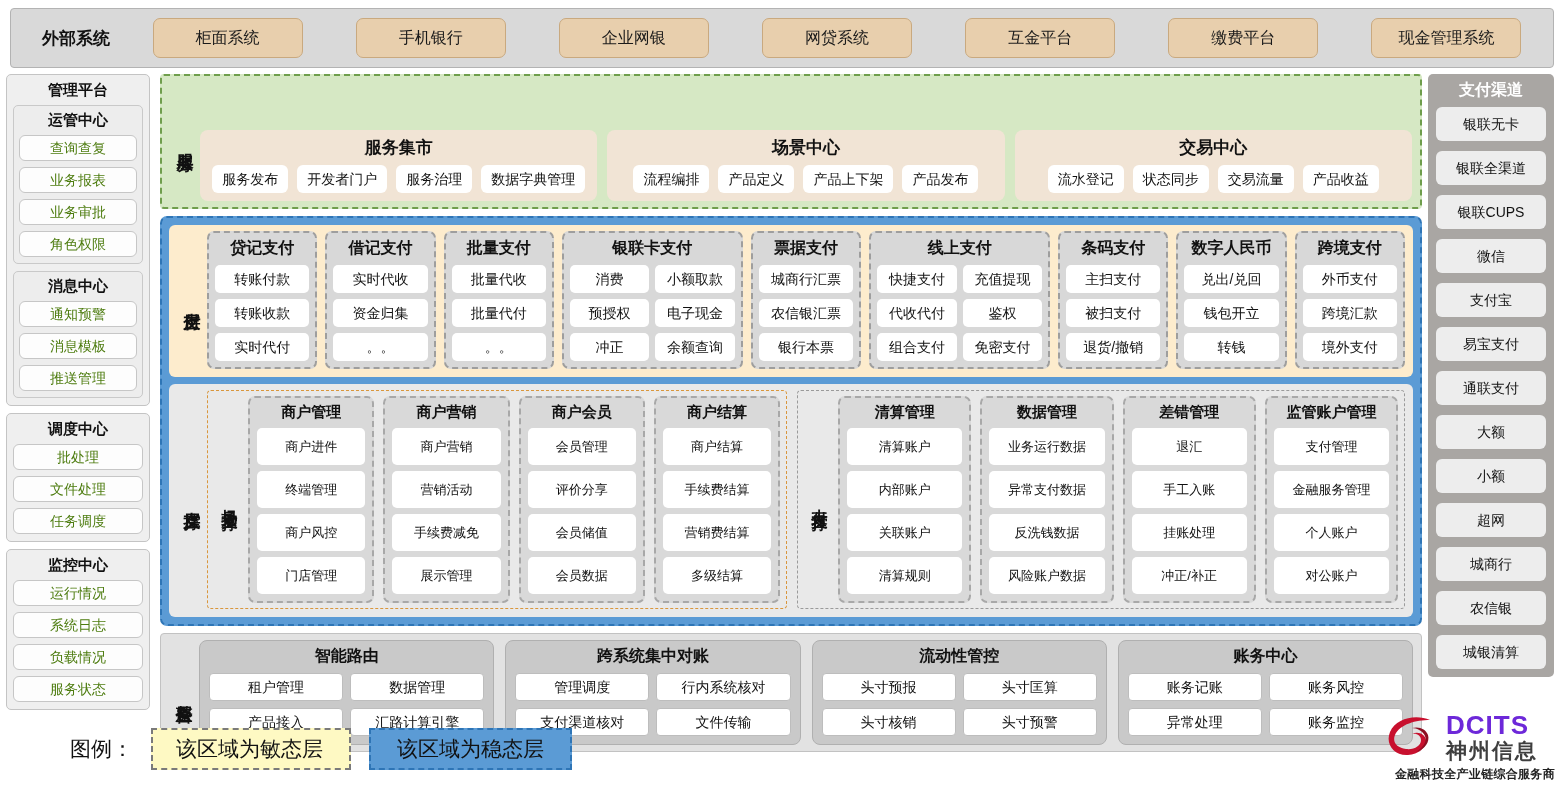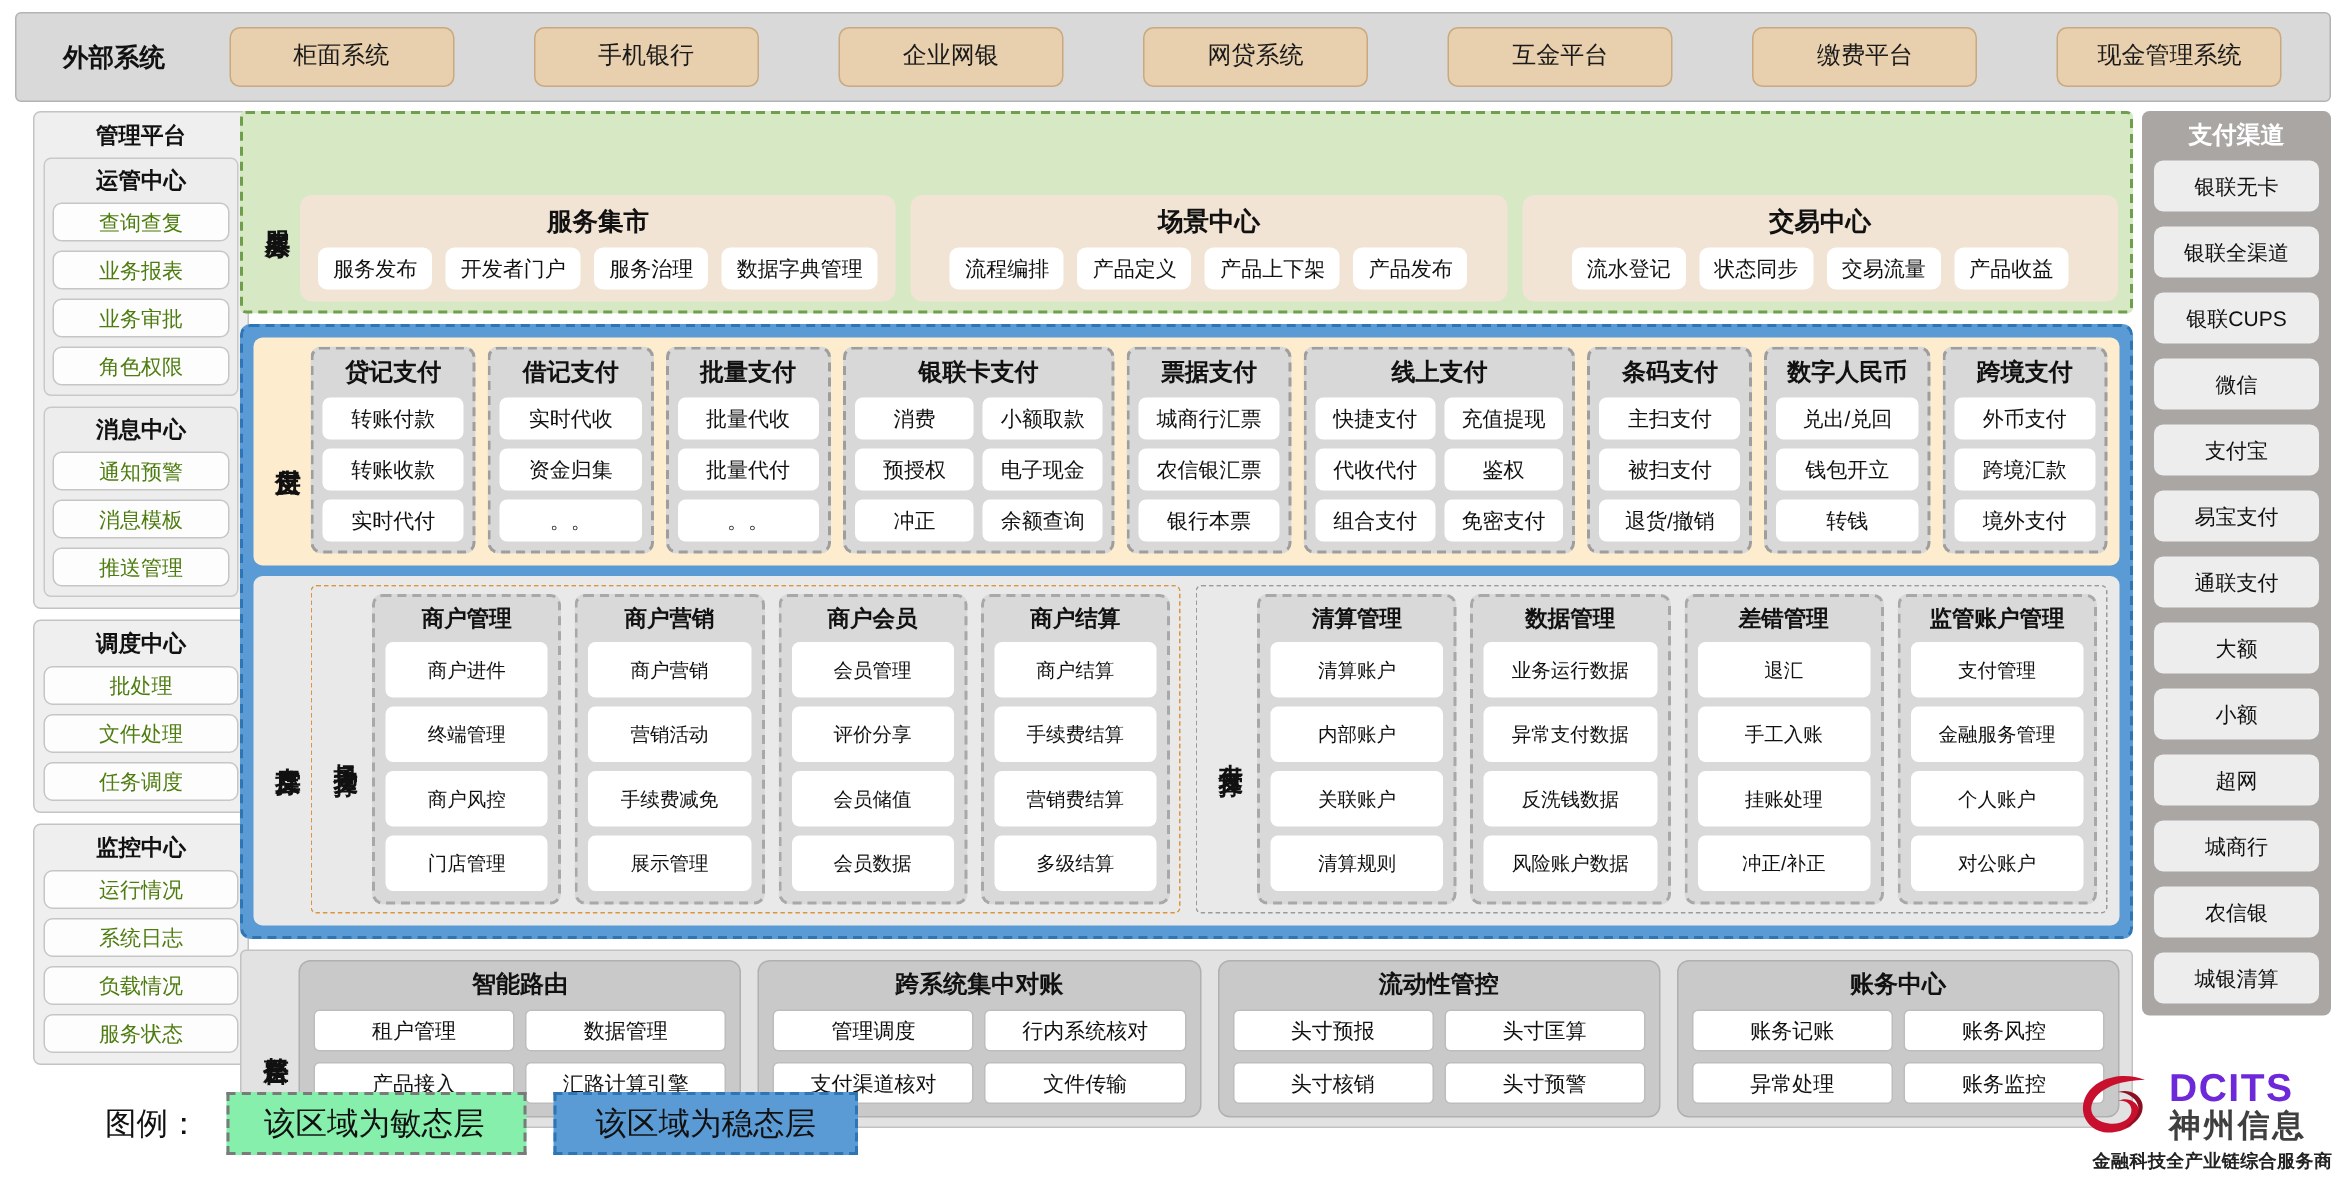--- a/index.html
+++ b/index.html
@@ -24,21 +24,21 @@
     display:flex;align-items:center;box-sizing:border-box;padding:0 10px;
   }
   .ext-title{font-weight:bold;font-size:17px;width:110px;text-align:center;flex:none;}
   .ext-items{flex:1;display:flex;justify-content:space-around;align-items:center;gap:10px;}
   .ext-chip{
     flex:1;max-width:150px;height:40px;background:#e8cfad;
     border:1px solid #c9a97f;border-radius:7px;font-size:16px;color:#1a1a1a;
   }
 
   
-  .mgmt-col{position:absolute;left:22px;top:74px;width:144px;}
+  .mgmt-col{position:absolute;left:6px;top:74px;width:144px;}
   .panel{
     background:#efefef;border:1px solid #c4c4c4;border-radius:5px;
     box-sizing:border-box;padding:5px 6px 7px;margin-bottom:7px;
   }
   .panel-title{font-weight:bold;font-size:15px;text-align:center;margin:1px 0 5px;}
   .sub-panel{
     background:#ededed;border:1px solid #c9c9c9;border-radius:5px;
     padding:4px 5px 6px;margin-bottom:7px;box-sizing:border-box;
   }
   .sub-panel:last-child{margin-bottom:0;}
@@ -152,21 +152,21 @@
   }
   .chan-chip:last-child{margin-bottom:0;}
 
   
   .legend{position:absolute;left:70px;top:728px;display:flex;align-items:center;gap:18px;}
   .legend-label{font-size:21px;}
   .legend-box{
     height:42px;display:flex;align-items:center;justify-content:center;
     font-size:21px;box-sizing:border-box;padding:0 26px;
   }
-  .legend-agile{background:#86efac;border:2px dashed #7a7a7a;padding-left:23px;}
+  .legend-agile{background:#fef9c3;border:2px dashed #7a7a7a;padding-left:23px;}
   .legend-stable{background:#5b9bd5;border:2px dashed #2e75b6;}
 
   
   .logo{position:absolute;left:1386px;top:712px;width:178px;height:84px;}
   .logo-row{display:flex;align-items:center;gap:4px;}
   .logo-swirl{width:56px;height:46px;flex:none;}
   .logo-text{display:flex;flex-direction:column;line-height:1;}
   .logo-dcits{font-weight:bold;font-size:26px;color:#6d28d9;letter-spacing:1px;}
   .logo-cn{font-weight:bold;font-size:21px;color:#3f3f3f;letter-spacing:2px;margin-top:2px;}
   .logo-tag{font-weight:bold;font-size:12px;color:#222;margin-top:5px;text-align:center;letter-spacing:0.3px;}

